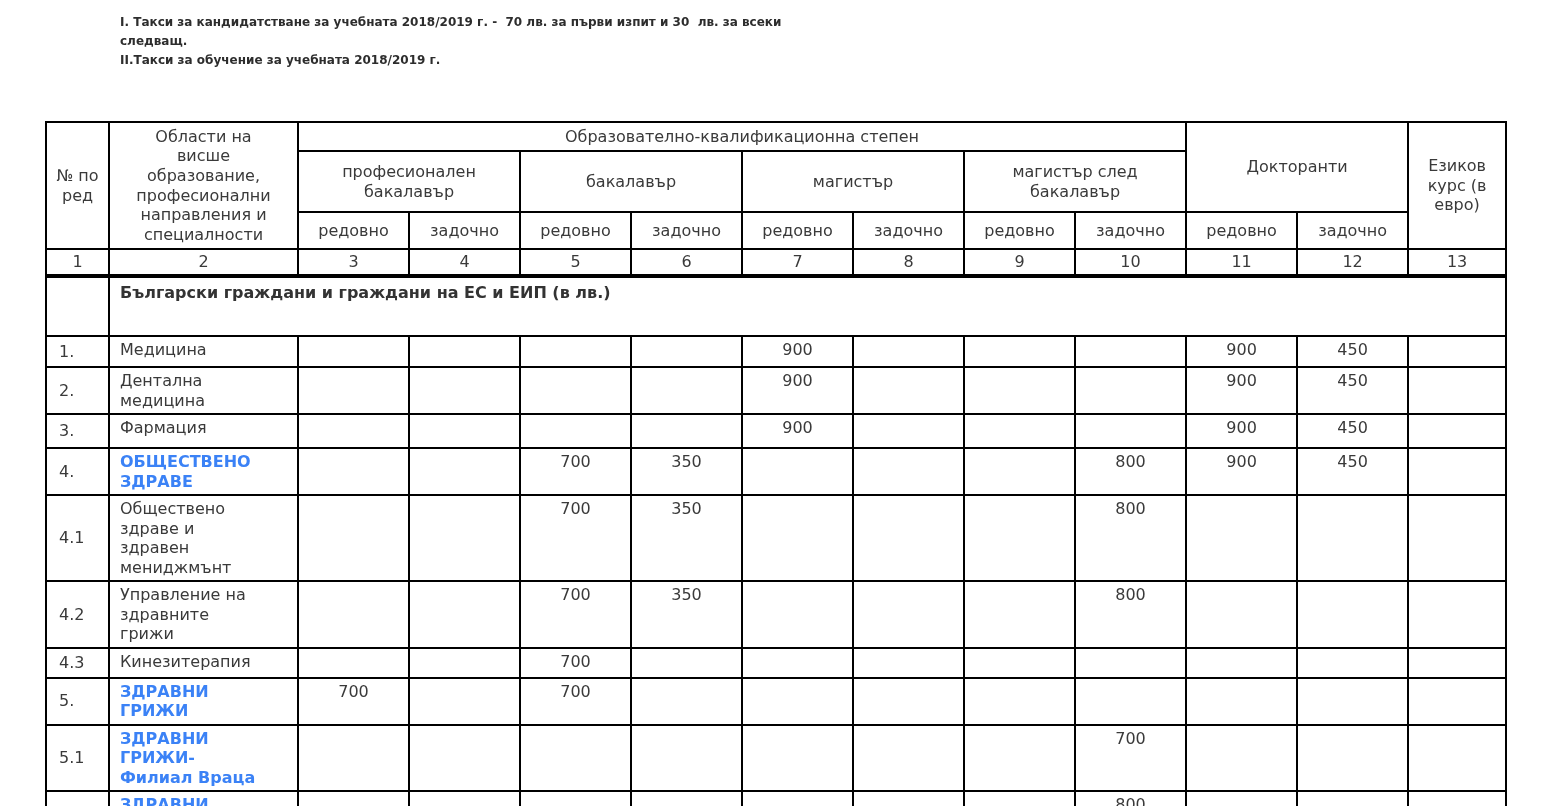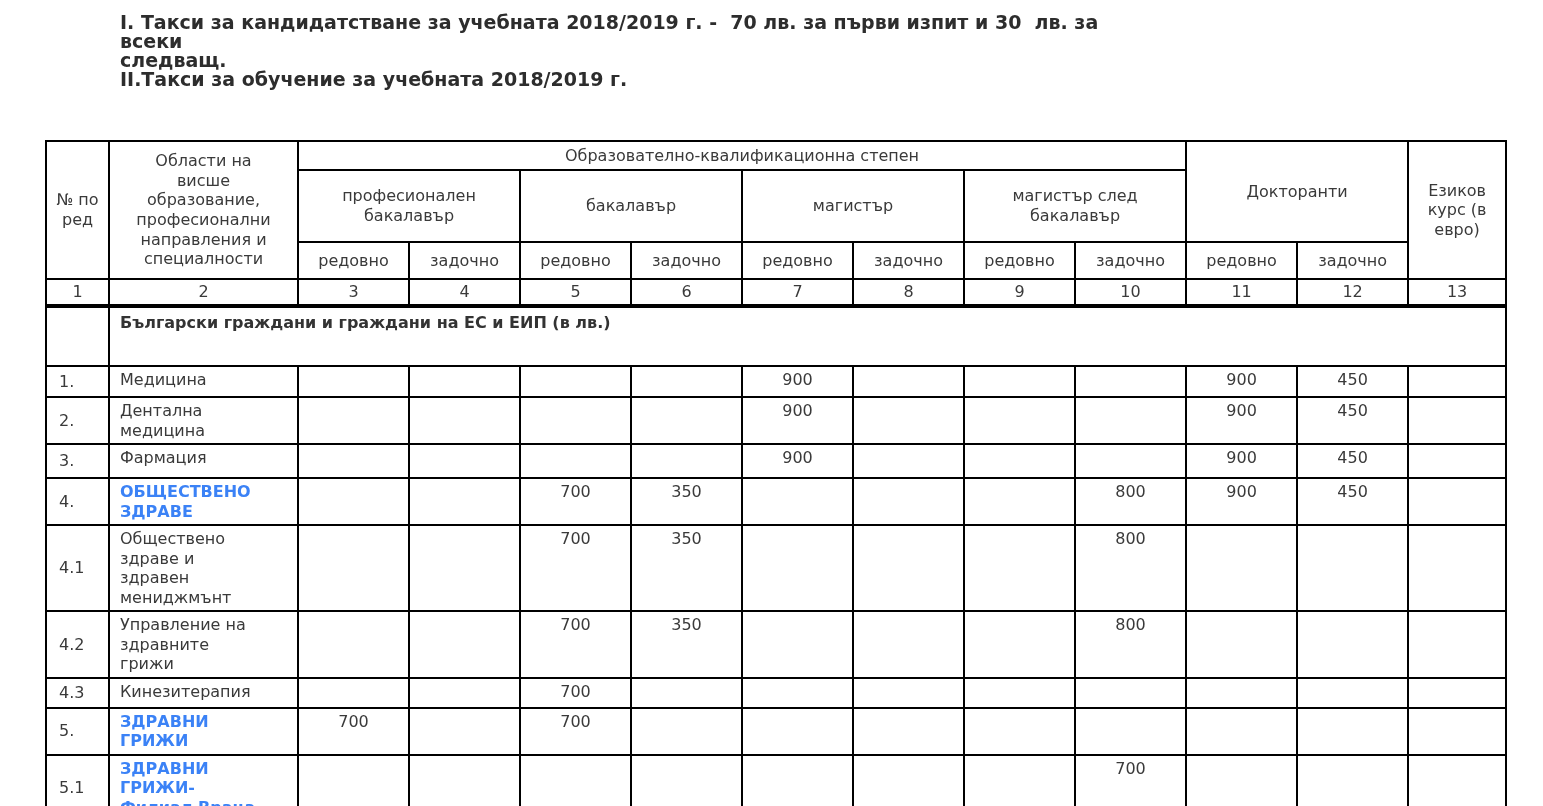--- a/index.html
+++ b/index.html
@@ -8,21 +8,21 @@
     background: #ffffff;
     width: 1543px; height: 806px;
     overflow: hidden;
     font-family: "DejaVu Sans", "Liberation Sans", sans-serif;
     color: #3a3a3a;
   }
   .heading {
     margin: 13px 0 0 120px;
     width: 1040px;
     font-weight: bold;
-    font-size: 19px;
+    font-size: 12px;
     line-height: 19px;
     color: #2d2d2d;
   }
   .heading div { white-space: pre-wrap; }
 
   table.fees {
     border-collapse: collapse;
     table-layout: fixed;
     margin: 51px 0 0 45px;
     width: 1460px;
@@ -37,21 +37,21 @@
     font-weight: normal;
     text-align: center;
     vertical-align: middle;
     padding: 2px 4px;
   }
   th.th-fields { padding: 2px 24px; border-radius: 16px; }
   th.th-pad   { padding: 2px 12px; }
   th.th-lang  { padding: 2px 8px; }
 
   tr.h-a { height: 29px; }
-  tr.h-b { height: 72px; }
+  tr.h-b { height: 61px; }
   tr.h-c { height: 37px; }
   tr.h-d { height: 27px; }
   tr.h-d td {
     text-align: center;
     vertical-align: middle;
     border-bottom: 4px solid #000000;
     padding: 1px 2px;
   }
 
   tbody td { vertical-align: top; padding: 3px 4px; }

